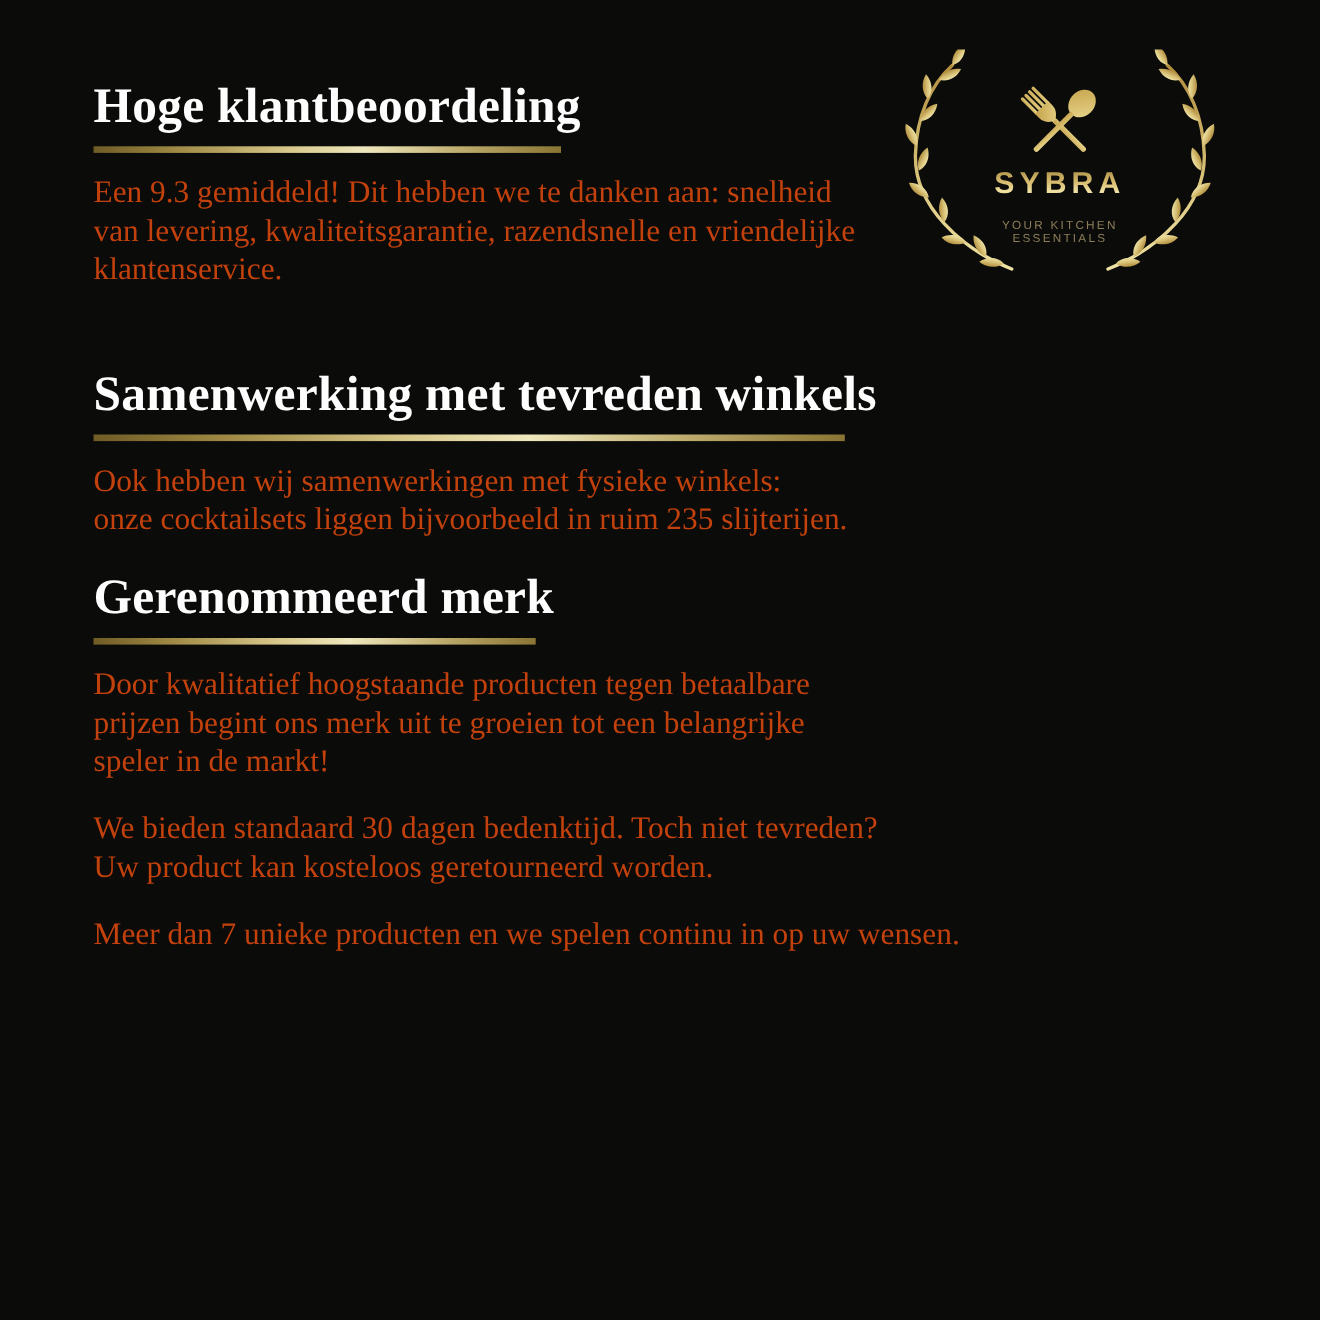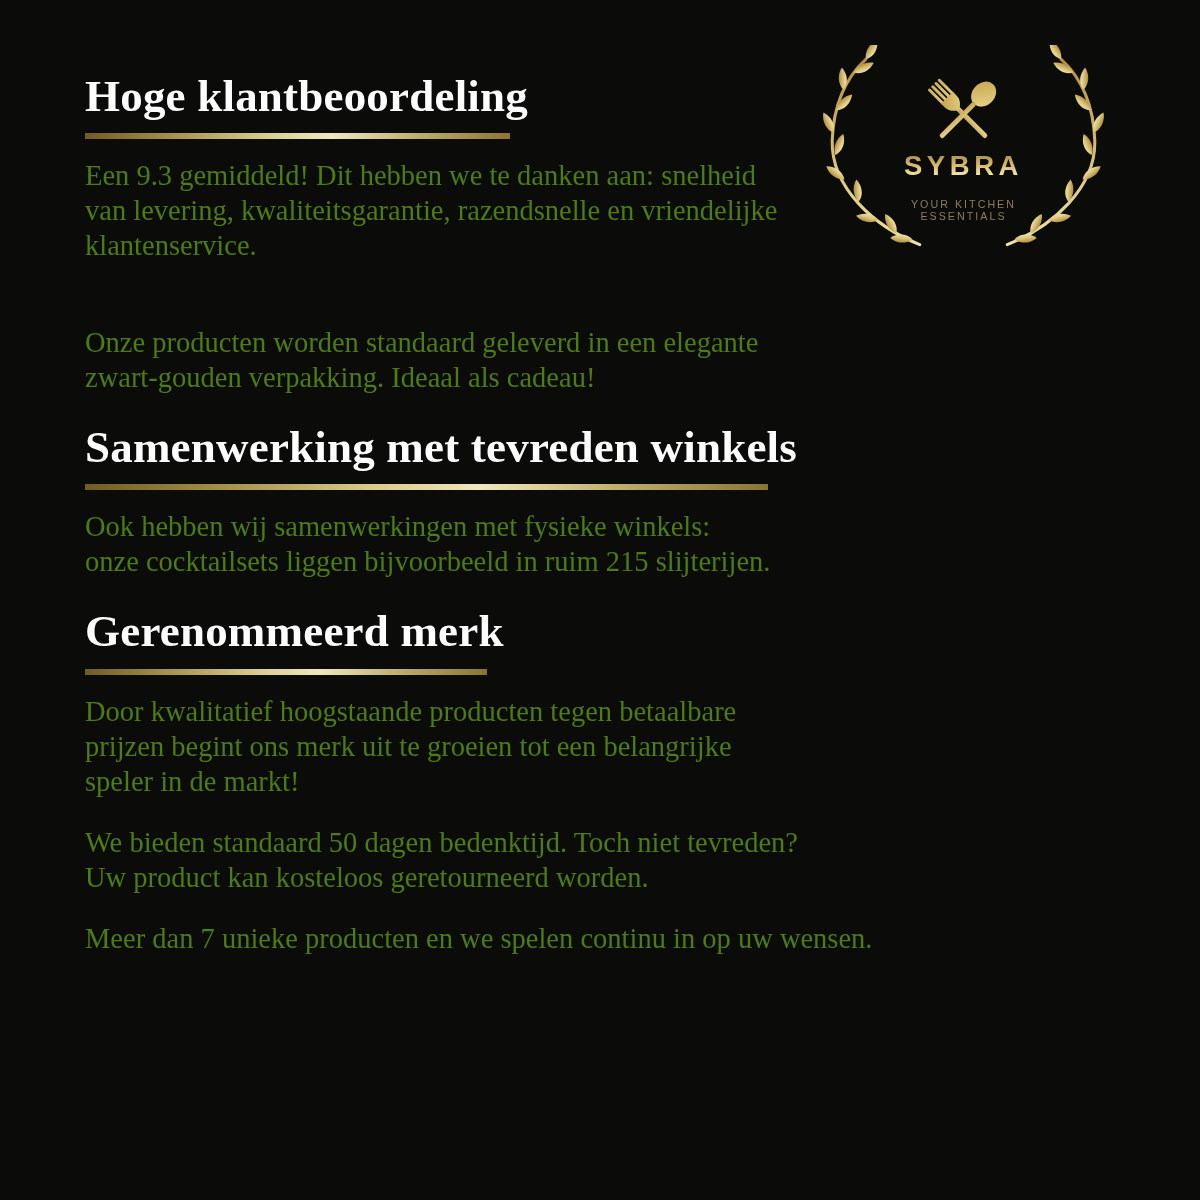--- a/index.html
+++ b/index.html
@@ -30,21 +30,21 @@
     width:96%;
     margin-top:11px;
     background:linear-gradient(90deg,
       #6f5b25 0%, #a08a45 18%, #d8c98c 42%,
       #efe7bd 58%, #bfae6f 78%, #8a7433 100%);
   }
   .feature p{
     margin:0;
     font-size:28.5px;
     line-height:35px;
-    color:#4d7c0f;
+    color:#c2410c;
     white-space:pre-line;
   }
   .logo{
     position:absolute;
     top:45px;left:821px;
     width:285px;height:219px;
   }
   .logo svg{display:block;width:100%;height:100%;}
 </style>
 </head>
@@ -61,45 +61,43 @@
       </div>
       <p>Een 9.3 gemiddeld! Dit hebben we te danken aan: snelheid
 van levering, kwaliteitsgarantie, razendsnelle en vriendelijke
 klantenservice.</p>
     </section>
 
     <section class="feature">
       <div class="head-wrap">
         <div class="rule"></div>
       </div>
-      <p>Onze producten worden standaard geleverd in een elegante
-zwart-gouden verpakking. Ideaal als cadeau!</p>
     </section>
 
     <section class="feature">
       <div class="head-wrap">
         <h2>Samenwerking met tevreden winkels</h2>
         <div class="rule"></div>
       </div>
       <p>Ook hebben wij samenwerkingen met fysieke winkels:
-onze cocktailsets liggen bijvoorbeeld in ruim 215 slijterijen.</p>
+onze cocktailsets liggen bijvoorbeeld in ruim 235 slijterijen.</p>
     </section>
 
     <section class="feature">
       <div class="head-wrap">
         <h2>Gerenommeerd merk</h2>
         <div class="rule"></div>
       </div>
       <p>Door kwalitatief hoogstaande producten tegen betaalbare
 prijzen begint ons merk uit te groeien tot een belangrijke
 speler in de markt!</p>
     </section>
 
     <section class="feature">
-      <p>We bieden standaard 50 dagen bedenktijd. Toch niet tevreden?
+      <p>We bieden standaard 30 dagen bedenktijd. Toch niet tevreden?
 Uw product kan kosteloos geretourneerd worden.</p>
     </section>
 
     <section class="feature">
       <p>Meer dan 7 unieke producten en we spelen continu in op uw wensen.</p>
     </section>
 
   </div>
 
   <div class="logo">

